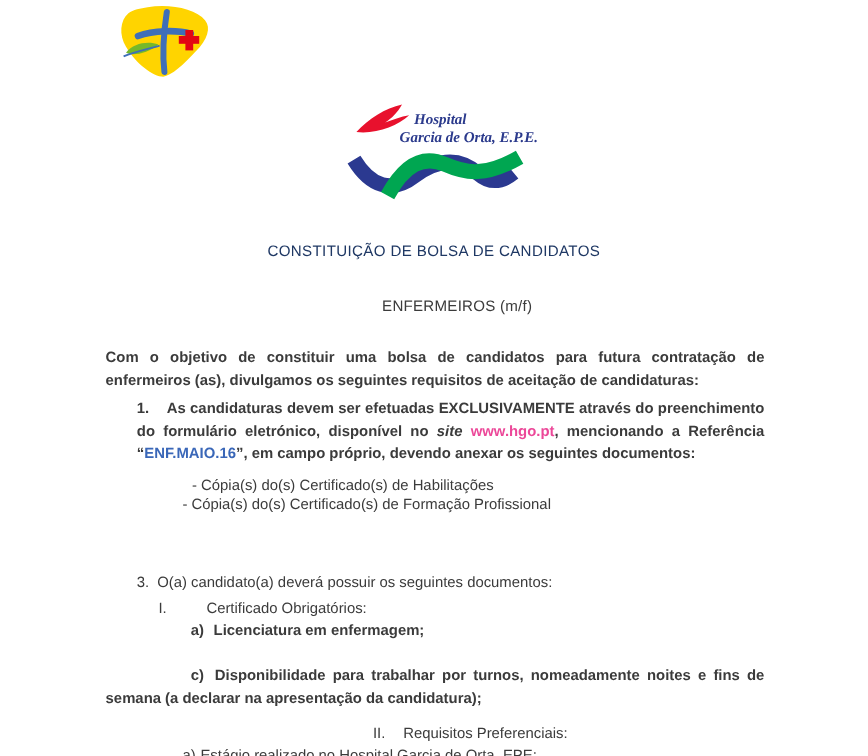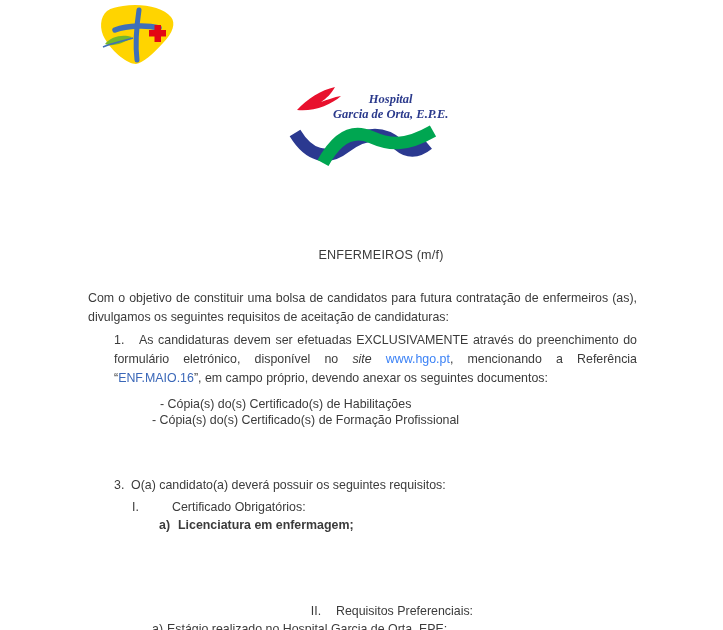--- a/index.html
+++ b/index.html
@@ -18,36 +18,36 @@
   
   .sns-logo { position: absolute; left: 93px; top: 3px; width: 84px; height: 62px; }
   .hgo-logo { position: absolute; left: 287px; top: 86px; width: 152px; height: 86px; }
   .hgo-name {
     position: absolute; left: 46px; top: 6px;
     font-family: "Liberation Serif", serif;
     font-style: italic; font-weight: bold;
     font-size: 12.5px; line-height: 15px; color: #2b3a8c;
     white-space: nowrap;
   }
-  .hgo-name .l1 { margin-left: 0; text-align: center; }
+  .hgo-name .l1 { margin-left: 12px; }
 
   
   .doc-title {
     position: absolute; top: 202px; left: 0; width: 100%;
     text-align: center; color: #1f3864; font-size: 12.6px; letter-spacing: 0.3px;
   }
   .doc-subtitle {
     position: absolute; top: 248px; left: 0; width: 100%;
     text-align: center; color: #3b3b3b; font-size: 12.6px; letter-spacing: 0.2px; padding-left: 39px;
   }
 
   
   .content { position: absolute; left: 88px; top: 0; width: 549px; height: 630px; }
   .content p { position: absolute; left: 0; width: 549px; margin: 0; line-height: 19px; }
-  .just { text-align: justify; }
+  .just { text-align: justify; font-weight: bold; }
 
   .p-intro { top: 289px; }
   .p-item1 { top: 331px; width: 523px !important; left: 26px !important; }
   .p-doc1  { top: 379px; left: 70px !important; width: 479px !important; }
   .p-doc2  { top: 395px; left: 72px !important; width: 477px !important; }
   .p-doc3  { top: 411px; left: 64px !important; width: 485px !important; }
   .p-item2 { top: 435px; text-indent: 26px; }
   .p-item3 { top: 476px; text-indent: 26px; }
   .p-sec1  { top: 498px; text-indent: 44px; }
   .p-la    { top: 516px; text-indent: 71px; font-weight: bold; }
@@ -59,21 +59,21 @@
   .num  { display: inline-block; text-indent: 0; }
   .n1 { width: 25px; }
   .n2 { width: 23px; }
   .n3 { width: 17px; }
   .rom { width: 40px; }
   .lta { width: 19px; }
   .ltb { width: 17px; }
   .ltc { width: 20px; }
   .lt2a { width: 15px; }
 
-  .lnk { color: #3b82f6; }
+  .lnk { color: #ec4899; }
   .ref { color: #3a67b8; }
   i { font-style: italic; }
 </style>
 </head>
 <body>
 
 <div class="page">
 
   <div class="sns-logo">
     <svg width="84" height="62" viewBox="0 0 84 62">
@@ -94,40 +94,42 @@
       <path d="M10,24 C20,13 34,4 48,1 C44,8 40,12 34,16 C40,14 47,11 54,10 C44,19 26,26 10,24 Z" fill="#e8112d"></path>
       <path d="M8,47 C22,70 40,75 58,61 C78,46 96,45 112,59 C120,66 130,67 141,58" stroke="#2b3990" stroke-width="12.5" fill="none"></path>
       <path d="M36,77 C50,51 66,43 84,51 C102,59 118,61 146,45" stroke="#00a651" stroke-width="12.5" fill="none"></path>
     </svg>
     <div class="hgo-name">
       <div class="l1">Hospital</div>
       <div class="l2">Garcia de Orta, E.P.E.</div>
     </div>
   </div>
 
+  <div class="doc-title">CONSTITUIÇÃO DE BOLSA DE CANDIDATOS</div>
   <div class="doc-subtitle">ENFERMEIROS (m/f)</div>
 
   <div class="content">
 
     <p class="p-intro just">Com o objetivo de constituir uma bolsa de candidatos para futura contratação de enfermeiros (as), divulgamos os seguintes requisitos de aceitação de candidaturas:</p>
 
     <p class="p-item1 just"><span class="num n1">1.</span><span>As candidaturas devem ser efetuadas EXCLUSIVAMENTE através do preenchimento do formulário eletrónico, disponível no </span><i>site</i><span class="lnk"> www.hgo.pt</span><span>, mencionando a Referência “</span><span class="ref">ENF.MAIO.16</span><span>”, em campo próprio, devendo anexar os seguintes documentos:</span></p>
 
 
     <p class="p-doc2"><span>- </span><span>Cópia(s) do(s) Certificado(s) de Habilitações</span></p>
 
     <p class="p-doc3"><span>- </span><span>Cópia(s) do(s) Certificado(s) de Formação Profissional</span></p>
 
 
-    <p class="p-item3"><span class="num n3">3.</span><span>O(a) candidato(a) deverá possuir os seguintes requisitos:</span></p>
+    <p class="p-item3"><span class="num n3">3.</span><span>O(a) candidato(a) deverá possuir os seguintes documentos:</span></p>
 
     <p class="p-sec1"><span class="num rom">I.</span><span>Certificado Obrigatórios:</span></p>
 
     <p class="p-la"><span class="num lta">a)</span><span>Licenciatura em enfermagem;</span></p>
 
 
+    <p class="p-lc just"><span class="num ltc">c)</span><span>Disponibilidade para trabalhar por turnos, nomeadamente noites e fins de semana (a declarar na apresentação da candidatura);</span></p>
 
     <p class="p-sec2"><span class="num rom">II.</span><span>Requisitos Preferenciais:</span></p>
 
     <p class="p-l2a"><span class="num lt2a">a)</span><span>Estágio realizado no Hospital Garcia de Orta, EPE;</span></p>
 
   </div>
 </div>
 
 </body></html>

